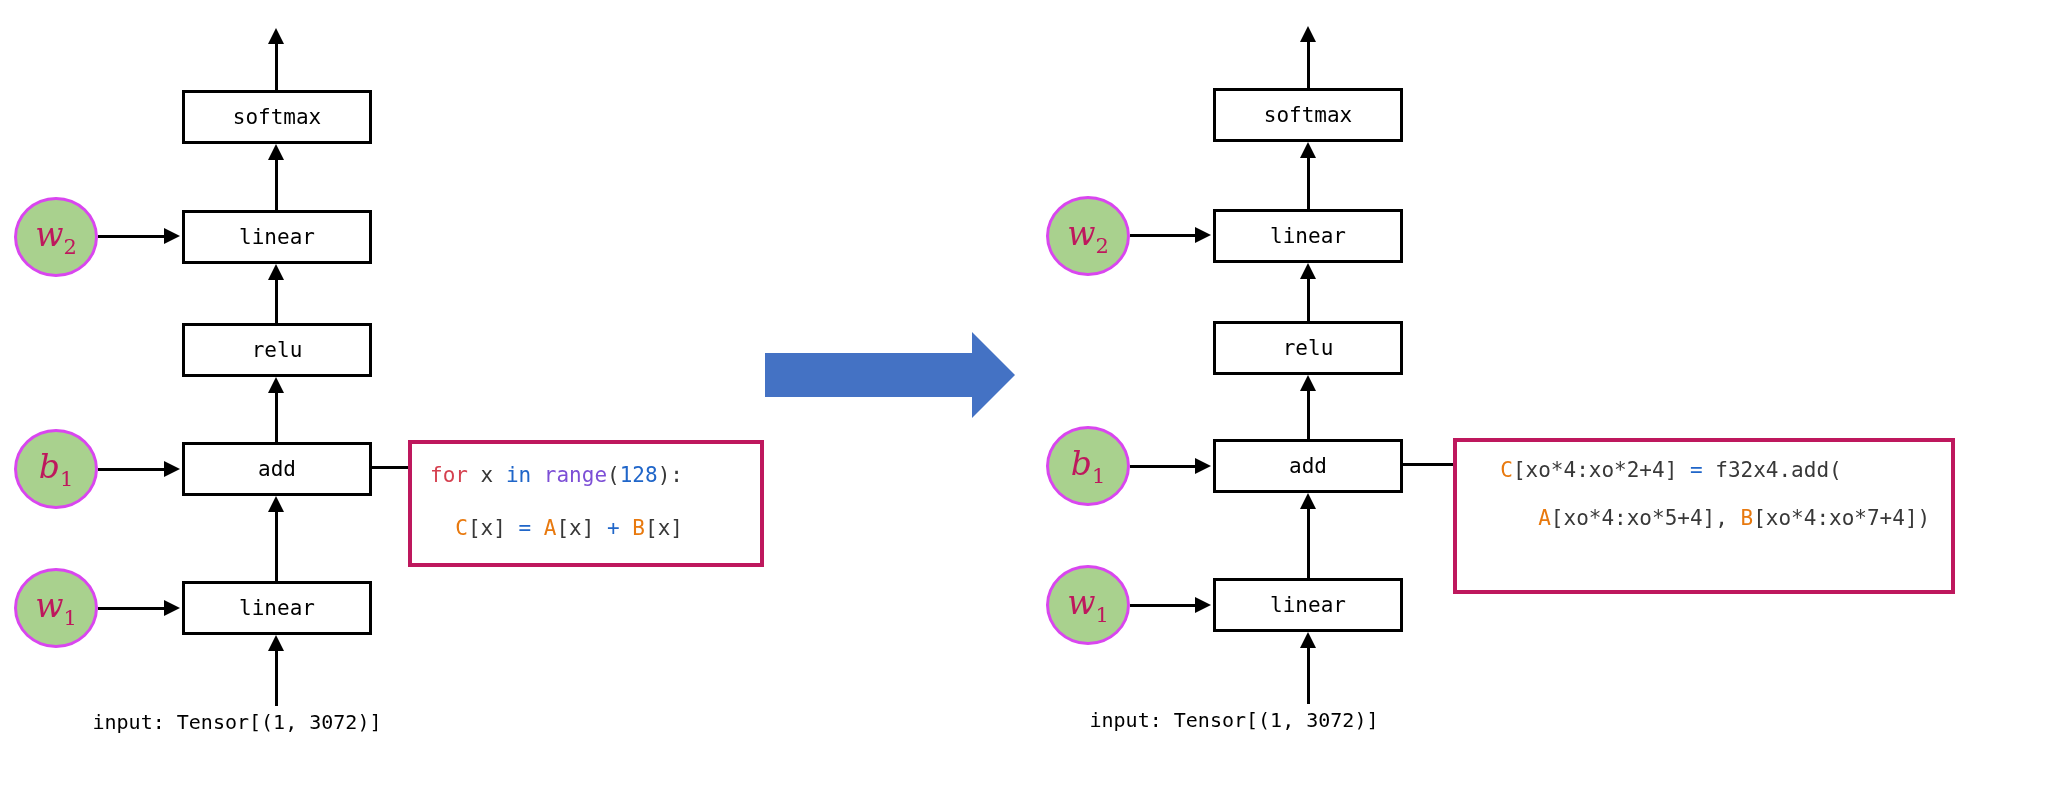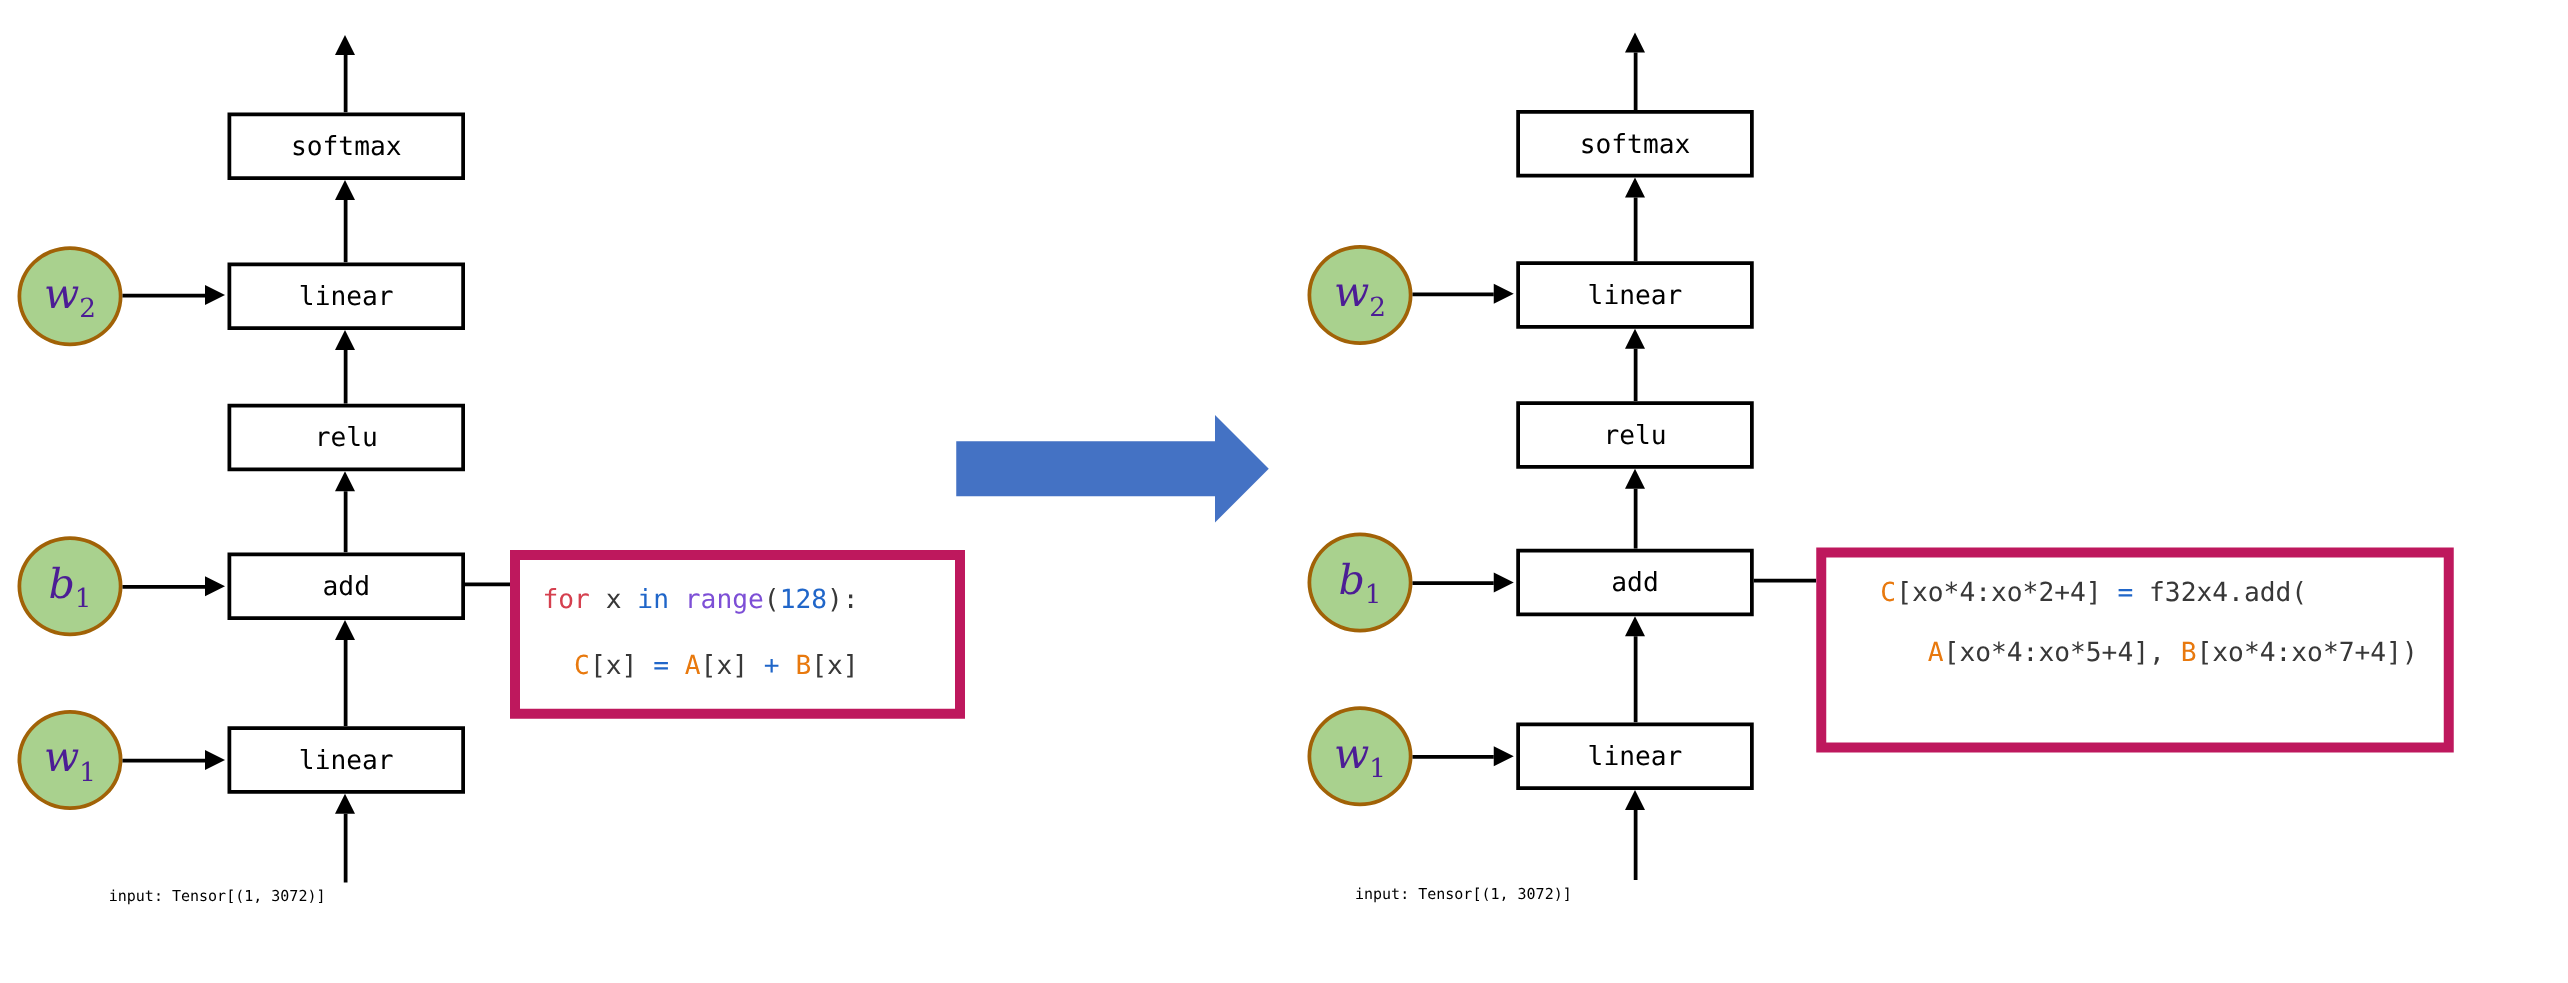--- a/index.html
+++ b/index.html
@@ -11,23 +11,23 @@
   
   .opbox {
     position:absolute; width:184px; height:48px; background:#ffffff;
     border:3px solid #000; display:flex; align-items:center; justify-content:center;
     font-size:21px; color:#000; letter-spacing:0px;
   }
 
   
   .wnode {
     position:absolute; width:78px; height:74px; border-radius:50%;
-    background:var(--node_green,#A9D18E); border:3px solid #a16207;
+    background:var(--node_green,#A9D18E); border:3px solid #d946ef;
     display:flex; align-items:center; justify-content:center;
-    font-family:"DejaVu Serif", serif; font-style:italic; font-size:33px; color:#4c1d95;
+    font-family:"DejaVu Serif", serif; font-style:italic; font-size:33px; color:#be185d;
   }
   .wnode sub { font-size:21px; font-style:normal; font-family:"DejaVu Serif", serif; transform:translateY(4px); }
 
   
   .varrow { position:absolute; width:3px; background:#000; }
   .varrow::before {
     content:""; position:absolute; top:-16px; left:-7px;
     border-left:8.5px solid transparent; border-right:8.5px solid transparent;
     border-bottom:16px solid #000;
   }
@@ -38,39 +38,39 @@
     content:""; position:absolute; right:-16px; top:-7px;
     border-top:8.5px solid transparent; border-bottom:8.5px solid transparent;
     border-left:16px solid #000;
   }
 
   
   .hline { position:absolute; height:3px; background:#000; }
 
   
   .codebox {
-    position:absolute; background:#fff; border:8px solid #be185d;
+    position:absolute; background:#fff; border:4px solid #be185d;
     font-size:21px; color:var(--code_dark,#383838);
   }
   .codeline { white-space:pre; padding-left:18px; }
   .codebox.left-code .codeline { line-height:53px; }
   .codebox.right-code .codeline { line-height:48px; }
   .ind2 { padding-left:calc(18px + 2ch); }
   .ind5 { padding-left:calc(18px + 5ch); }
 
   .tok-kw   { color:var(--keyword_red,#D5404F); }
   .tok-op   { color:var(--operator_blue,#2066C9); }
   .tok-num  { color:var(--operator_blue,#2066C9); }
   .tok-fn   { color:var(--function_purple,#7D4FD6); }
   .tok-var  { color:var(--variable_orange,#E8790E); }
   .tok-plain{ color:var(--code_dark,#383838); }
 
   
   .inputlabel {
-    position:absolute; font-size:12px; color:#000; white-space:pre;
+    position:absolute; font-size:20px; color:#000; text-align:center; white-space:pre;
   }
 
   
   .bigarrow-body { position:absolute; left:765px; top:353px; width:207px; height:44px;
     background:var(--transform_arrow_blue,#4472C4); }
   .bigarrow-body::after {
     content:""; position:absolute; left:207px; top:-21px;
     border-top:43px solid transparent; border-bottom:43px solid transparent;
     border-left:43px solid var(--transform_arrow_blue,#4472C4);
   }

